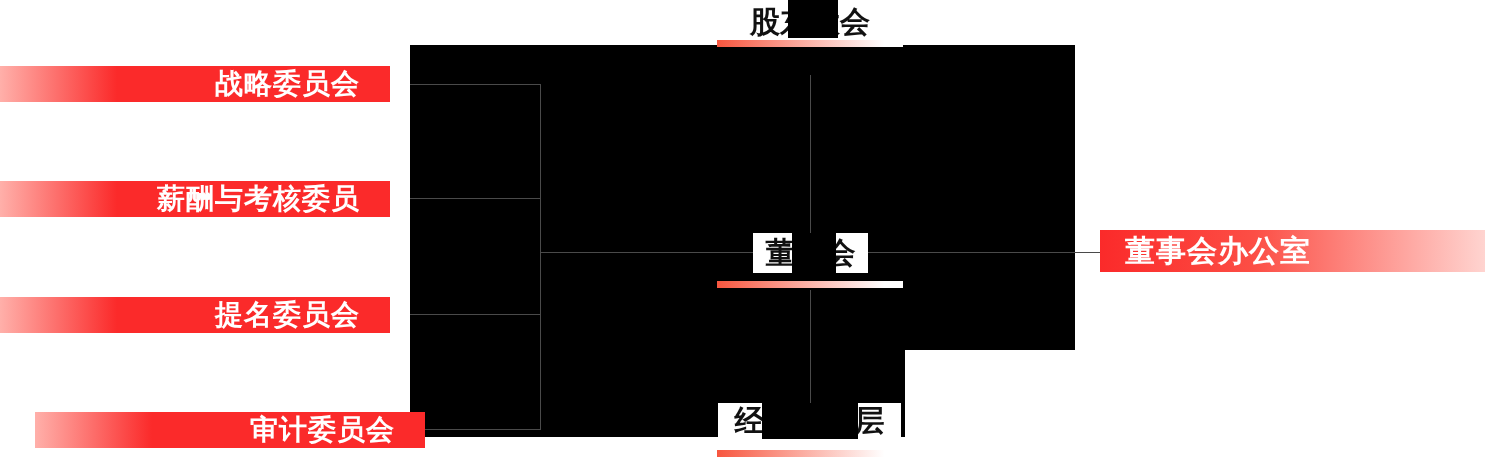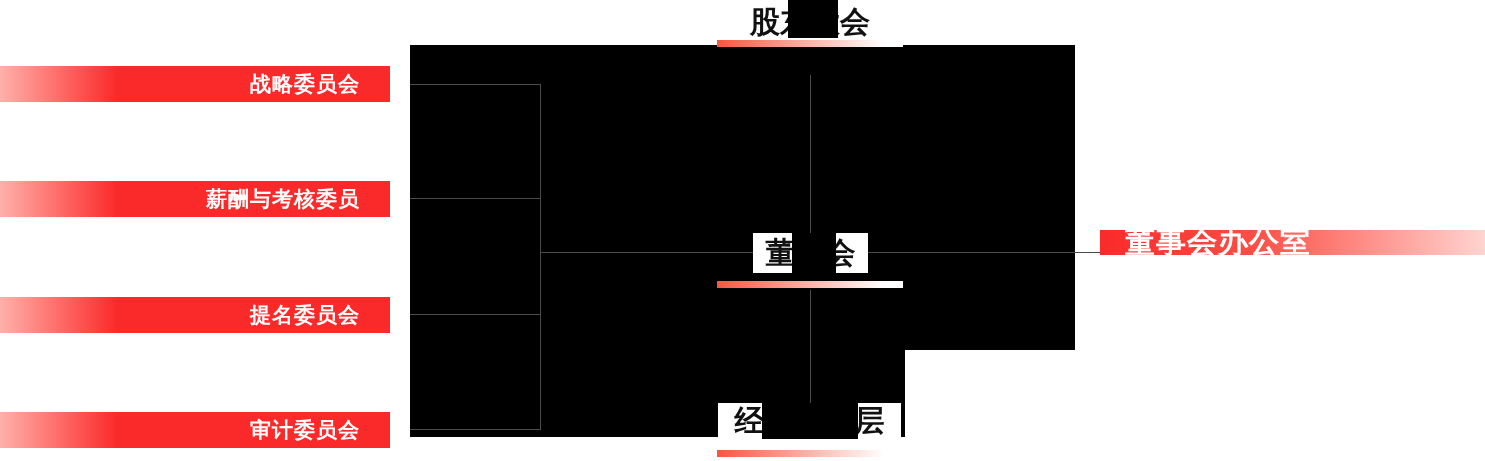--- a/index.html
+++ b/index.html
@@ -17,26 +17,26 @@
     position: absolute;
     left: 717px; width: 186px; height: 7px;
     background: linear-gradient(to right, #f7563f, #ffffff 90%);
   }
   .banner-left {
     position: absolute;
     left: 0; width: 390px; height: 36px;
     background: linear-gradient(to right, #ffb0aa 0%, #fb2a2a 30%);
     display: flex; align-items: center; justify-content: flex-end;
     padding-right: 30px; box-sizing: border-box;
-    color: #ffffff; font-weight: bold; font-size: 21px;
+    color: #ffffff; font-weight: bold; font-size: 28px;
     letter-spacing: 1px; white-space: nowrap;
   }
   .banner-right {
     position: absolute;
-    left: 1100px; top: 230px; width: 385px; height: 25px;
+    left: 1100px; top: 230px; width: 385px; height: 42px;
     background: linear-gradient(to right, #fb2a2a 0%, #fc4e45 40%, #ffd4d0 100%);
     display: flex; align-items: center; justify-content: flex-start;
     padding-left: 25px; box-sizing: border-box;
     color: #ffffff; font-weight: bold; font-size: 30px;
     letter-spacing: 1px; white-space: nowrap;
   }
   .node-label {
     position: absolute;
     color: #111111; font-weight: bold; font-size: 30px;
     text-align: center; white-space: nowrap;
@@ -76,17 +76,17 @@
   <div class="black" style="left:792px; top:233px; width:44px; height:40px;"></div>
   <div class="underline" style="top:281px;"></div>
 
   <div class="white-box" style="left:718px; top:403px; width:183px; height:36px;">经营管理层</div>
   <div class="black" style="left:762px; top:403px; width:96px; height:36px;"></div>
   <div class="underline" style="top:450px;"></div>
 
   <div class="banner-left" style="top:66px;">战略委员会</div>
   <div class="banner-left" style="top:181px;padding-left:45px;">薪酬与考核委员</div>
   <div class="banner-left" style="top:297px;">提名委员会</div>
-  <div class="banner-left" style="top:412px;">审计委员会</div>
+  <div class="banner-left" style="top:412px;margin-left:35px;">审计委员会</div>
 
   <div class="banner-right">董事会办公室</div>
 
 </div>
 
 </body></html>

